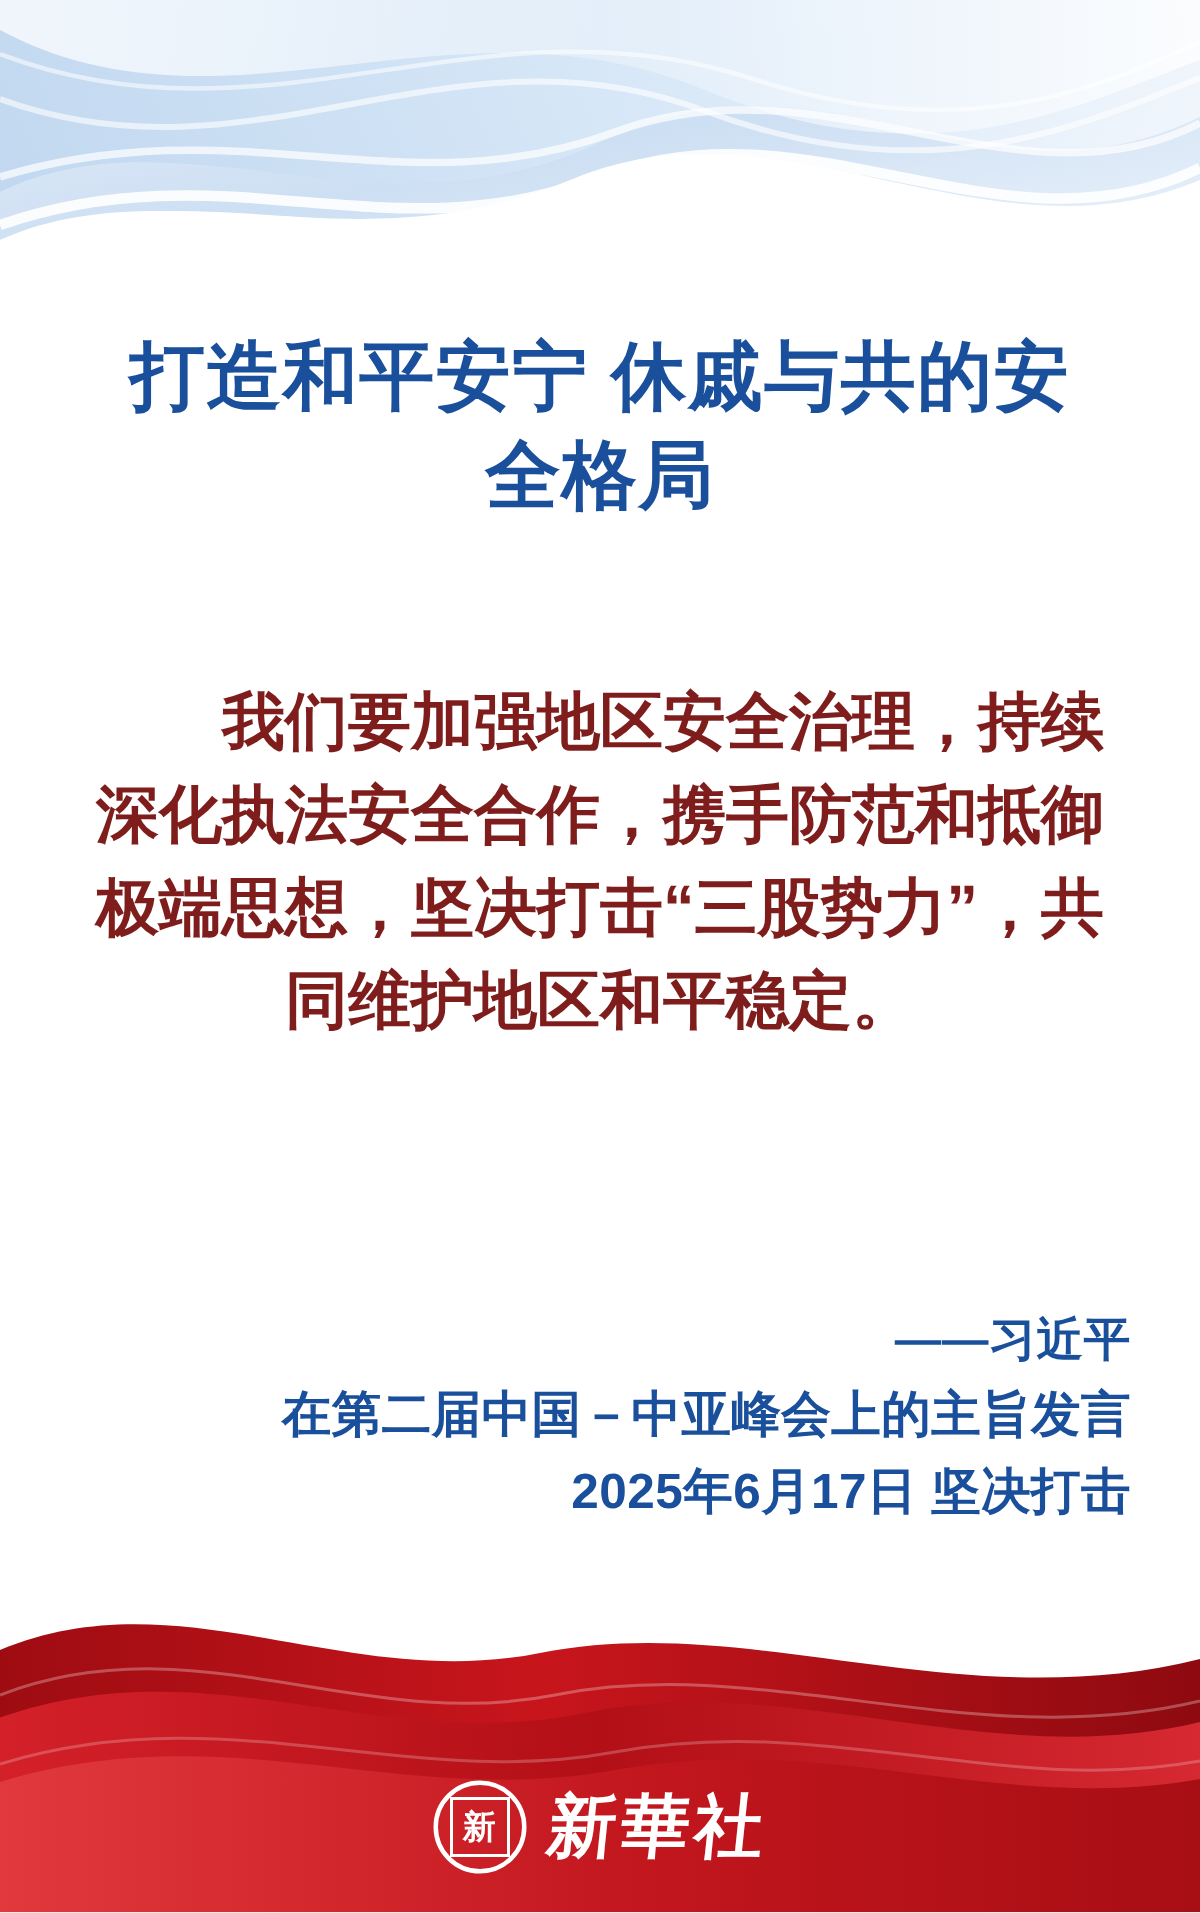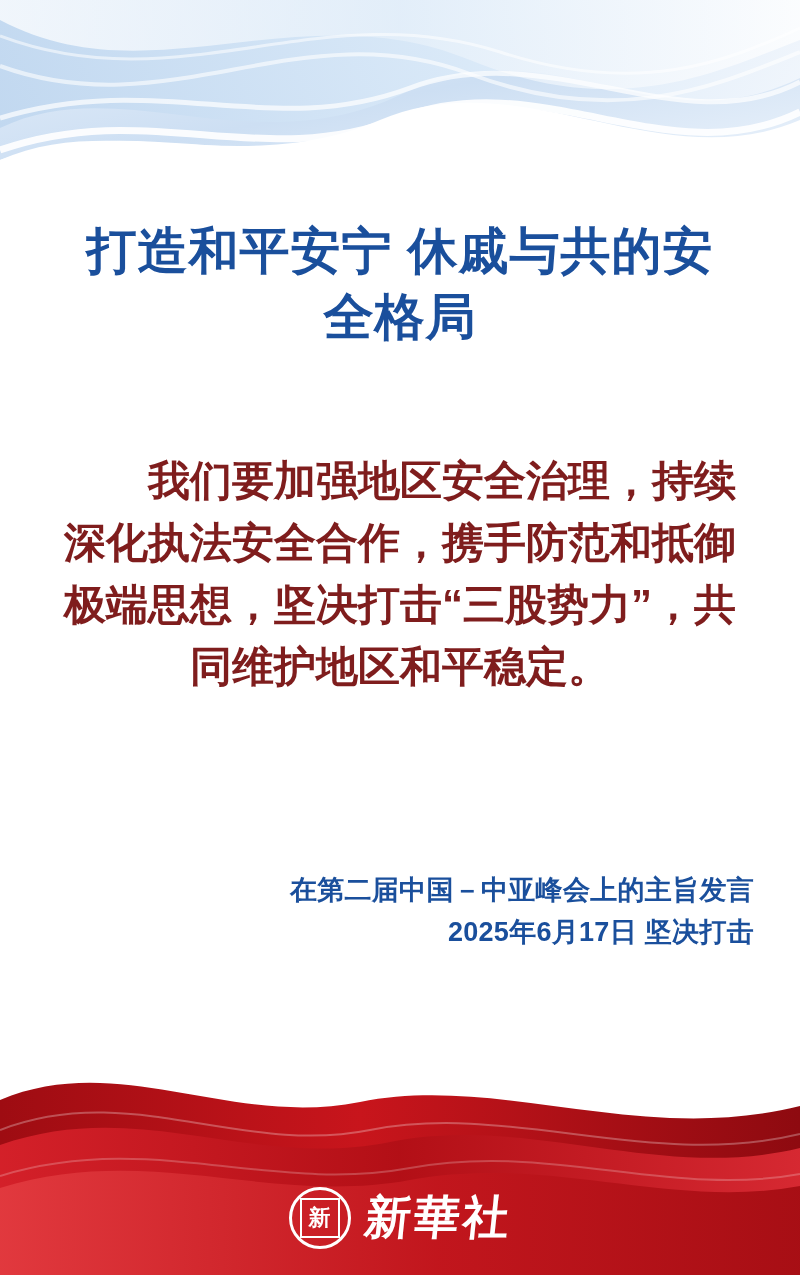--- a/index.html
+++ b/index.html
@@ -81,21 +81,21 @@
     text-align: right;
     color: #1a4f9c;
   }
   .attr-author {
     font-size: 31px;
     font-weight: bold;
     line-height: 1.5;
     letter-spacing: 0.5px;
   }
   .attr-line {
-    font-size: 27px;
+    font-size: 33px;
     font-weight: bold;
     line-height: 1.55;
     letter-spacing: 0.3px;
   }
 
   
   .logo-wrap {
     position: absolute;
     left: 0;
     bottom: 26px;
@@ -201,20 +201,21 @@
     </svg>
   </div>
 
   <div class="content">
 
     <div class="title">打造和平安宁 休戚与共的安全格局</div>
 
     <div class="body-text">我们要加强地区安全治理，持续深化执法安全合作，携手防范和抵御极端思想，坚决打击“三股势力”，共同维护地区和平稳定。</div>
 
     <div class="attribution">
+      <div class="attr-author">——习近平</div>
       <div class="attr-line">在第二届中国－中亚峰会上的主旨发言</div>
       <div class="attr-line">2025年6月17日 坚决打击</div>
     </div>
 
     <div class="logo-wrap">
       <div class="logo-mark">
         <div class="inner">新</div>
       </div>
       <div class="logo-text">新華社</div>
     </div>

